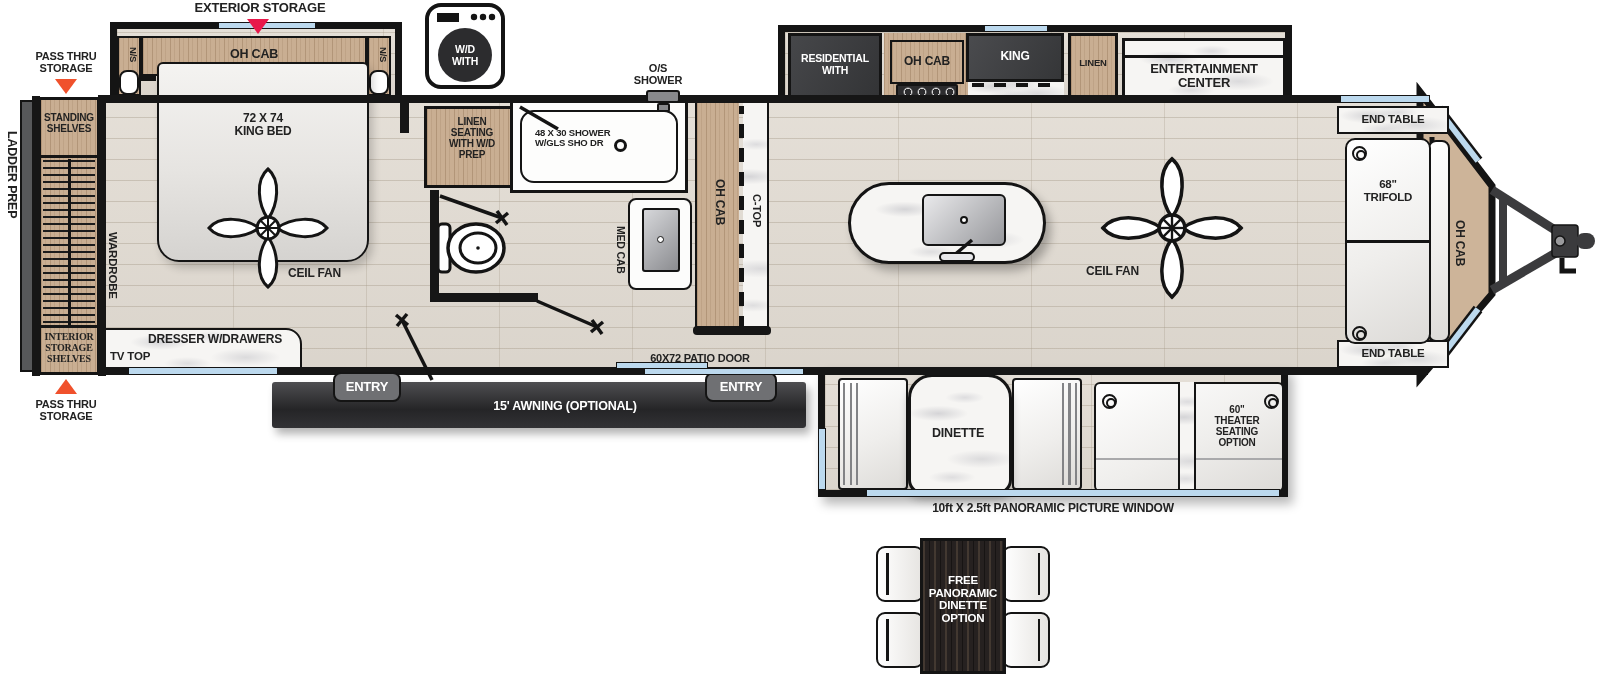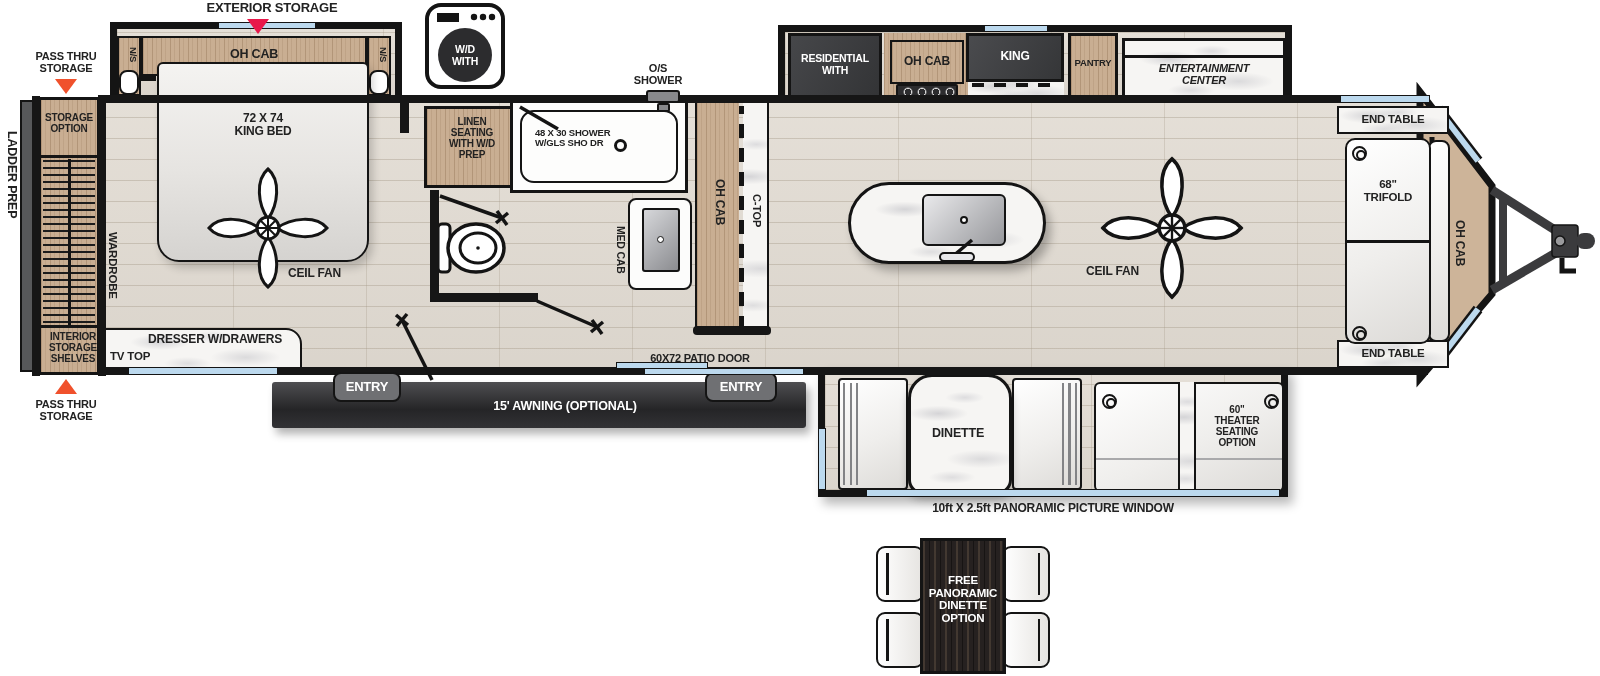--- a/index.html
+++ b/index.html
@@ -60,32 +60,32 @@
 
   <div class="lbl vtext" style="left:0px;top:100px;height:150px;width:18px;font-size:12.5px;">LADDER PREP</div>
   <div class="abs" style="left:20px;top:100px;width:14px;height:272px;background:#57585a;border:2px solid #141414;box-sizing:border-box;z-index:2;"></div>
   <div class="abs wall" style="left:32px;top:96px;width:8px;height:280px;z-index:12;"></div>
   <div class="abs wood bx3" style="left:38px;top:97px;width:62px;height:278px;z-index:5;"></div>
   <div class="abs wall" style="left:38px;top:155px;width:62px;height:3px;z-index:6;"></div>
   <div class="abs wall" style="left:38px;top:325px;width:62px;height:3px;z-index:6;"></div>
   <div class="abs" style="left:43px;top:160px;width:52px;height:163px;z-index:6;
        background-image:repeating-linear-gradient(0deg,#1c1c1c 0 2px, rgba(0,0,0,0) 2px 7px);"></div>
   <div class="abs" style="left:68px;top:159px;width:2.5px;height:166px;background:#141414;z-index:7;"></div>
-  <div class="lbl" style="left:41px;top:112px;width:56px;font-size:10px;">STORAGE OPTION</div>
-  <div class="lbl" style="left:41px;top:331px;width:64px;font-size:10px;">INTERIOR STORAGE SHELVES</div>
+  <div class="lbl" style="left:41px;top:112px;width:56px;font-size:10px;">STANDING SHELVES</div>
+  <div class="lbl" style="left:41px;top:331px;width:56px;font-size:10px;font-family:Liberation Serif, serif;">INTERIOR STORAGE SHELVES</div>
   <div class="abs wall" style="left:98px;top:96px;width:8px;height:280px;z-index:12;"></div>
 
   <div class="lbl" style="left:18px;top:50px;width:96px;font-size:11px;">PASS THRU STORAGE</div>
   <div class="abs arrow-down" style="left:55px;top:79px;border-top:15px solid #f0512c;z-index:30;"></div>
   <div class="abs arrow-up" style="left:55px;top:379px;border-bottom:15px solid #f0512c;z-index:30;"></div>
   <div class="lbl" style="left:18px;top:398px;width:96px;font-size:11px;">PASS THRU STORAGE</div>
 
   <div class="abs floor" style="left:110px;top:22px;width:292px;height:81px;border:7px solid #141414;box-sizing:border-box;z-index:4;"></div>
   <div class="abs win" style="left:218px;top:22px;width:98px;height:7px;z-index:16;"></div>
-  <div class="lbl nw" style="left:182px;top:1px;width:180px;font-size:13px;">EXTERIOR STORAGE</div>
+  <div class="lbl nw" style="left:170px;top:1px;width:180px;font-size:13px;">EXTERIOR STORAGE</div>
   <div class="abs arrow-down" style="left:247px;top:19px;border-top:15px solid #e8174a;z-index:30;"></div>
 
   <div class="abs wood bx" style="left:117px;top:36px;width:24px;height:60px;z-index:6;"></div>
   <div class="lbl vtext" style="left:120px;top:38px;width:18px;height:34px;font-size:9.5px;">N/S</div>
   <div class="abs" style="left:119px;top:70px;width:20px;height:25px;background:#fff;border:2px solid #141414;border-radius:8px;box-sizing:border-box;z-index:7;"></div>
   <div class="abs wood bx" style="left:141px;top:36px;width:226px;height:40px;z-index:6;"></div>
   <div class="lbl" style="left:196px;top:48px;width:116px;font-size:12.5px;">OH CAB</div>
   <div class="abs dashH" style="left:141px;top:76px;width:226px;height:5px;z-index:7;"></div>
   <div class="abs wood bx" style="left:367px;top:36px;width:24px;height:60px;z-index:6;"></div>
   <div class="lbl vtext" style="left:370px;top:38px;width:18px;height:34px;font-size:9.5px;">N/S</div>
@@ -168,24 +168,24 @@
   <div class="abs wood bx" style="left:890px;top:40px;width:74px;height:44px;z-index:6;"></div>
   <div class="lbl" style="left:892px;top:55px;width:70px;font-size:12px;">OH CAB</div>
   <div class="abs" style="left:896px;top:84px;width:62px;height:15px;background:#2c2c2e;border:2px solid #141414;border-radius:2px;box-sizing:border-box;z-index:7;
        background-image:radial-gradient(circle 4.5px at 10px 6px, rgba(0,0,0,0) 3px,#dcdcdc 3.5px,rgba(0,0,0,0) 5px),radial-gradient(circle 4.5px at 24px 6px, rgba(0,0,0,0) 3px,#dcdcdc 3.5px,rgba(0,0,0,0) 5px),radial-gradient(circle 4.5px at 38px 6px, rgba(0,0,0,0) 3px,#dcdcdc 3.5px,rgba(0,0,0,0) 5px),radial-gradient(circle 4.5px at 52px 6px, rgba(0,0,0,0) 3px,#dcdcdc 3.5px,rgba(0,0,0,0) 5px);"></div>
   <div class="abs marble" style="left:968px;top:80px;width:96px;height:19px;z-index:5;"></div>
   <div class="abs dashH" style="left:972px;top:83px;width:88px;height:4px;z-index:6;background-image:repeating-linear-gradient(90deg,#141414 0 12px, rgba(0,0,0,0) 12px 22px);"></div>
   <div class="abs dark bx3" style="left:966px;top:33px;width:98px;height:49px;z-index:6;background:linear-gradient(120deg,#4a4b4e,#353638);"></div>
   <div class="lbl lblw" style="left:971px;top:50px;width:88px;font-size:12px;">KING</div>
   <div class="abs win" style="left:984px;top:25px;width:64px;height:7px;z-index:16;"></div>
   <div class="abs wood bx3" style="left:1068px;top:33px;width:50px;height:66px;z-index:6;"></div>
-  <div class="lbl" style="left:1067px;top:58px;width:52px;font-size:9.5px;">PANTRY</div>
+  <div class="lbl" style="left:1067px;top:58px;width:52px;font-size:9.5px;">LINEN</div>
   <div class="abs marble bx3" style="left:1122px;top:38px;width:164px;height:62px;z-index:6;"></div>
   <div class="abs" style="left:1124px;top:55px;width:160px;height:2.5px;background:#141414;z-index:7;"></div>
-  <div class="lbl" style="left:1148px;top:62px;width:112px;font-size:11px;font-style:italic;">ENTERTAINMENT CENTER</div>
+  <div class="lbl" style="left:1148px;top:62px;width:112px;font-size:13px;">ENTERTAINMENT CENTER</div>
 
   <div class="abs marble shadow" style="left:848px;top:182px;width:198px;height:82px;border:3px solid #141414;border-radius:41px;box-sizing:border-box;z-index:9;"></div>
   <div class="abs" style="left:922px;top:194px;width:84px;height:52px;background:linear-gradient(135deg,#e9e9eb 0%,#97989c 100%);border:2.5px solid #141414;border-radius:6px;box-sizing:border-box;z-index:10;"></div>
   <div class="abs" style="left:960px;top:216px;width:8px;height:8px;background:#fff;border:2px solid #141414;border-radius:50%;box-sizing:border-box;z-index:11;"></div>
 
   <svg width="164" height="164" viewBox="0 0 140 140" style="left:1090px;top:146px;z-index:10;">
     <g fill="#ffffff" stroke="#141414" stroke-width="3">
       <path d="M70,61 C60,47 57,22 70,11 C83,22 80,47 70,61 Z"></path>
       <path d="M70,61 C60,47 57,22 70,11 C83,22 80,47 70,61 Z" transform="rotate(90 70 70)"></path>
       <path d="M70,61 C60,47 57,22 70,11 C83,22 80,47 70,61 Z" transform="rotate(180 70 70)"></path>

